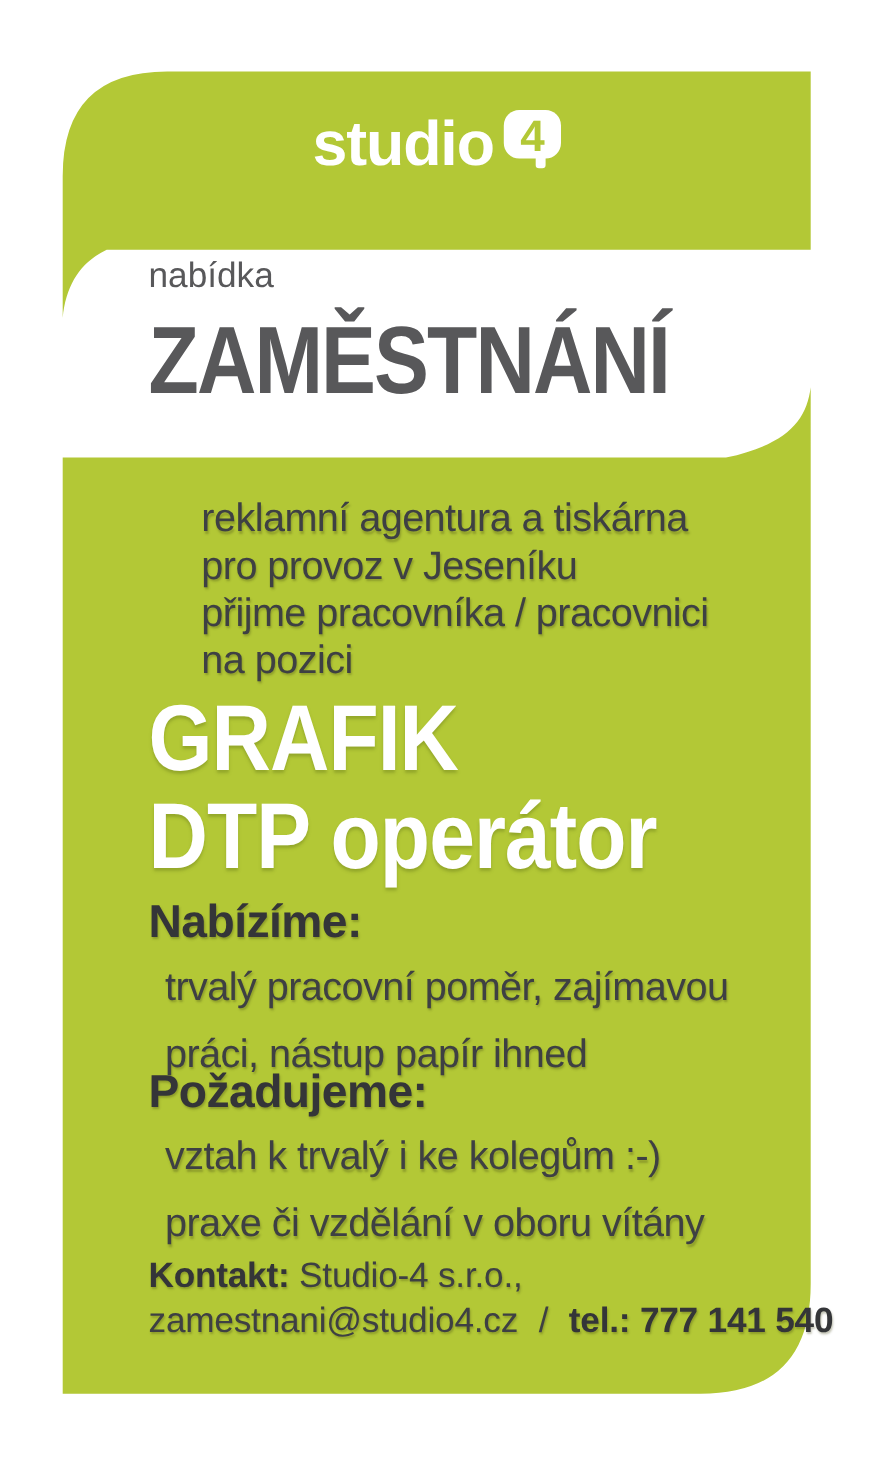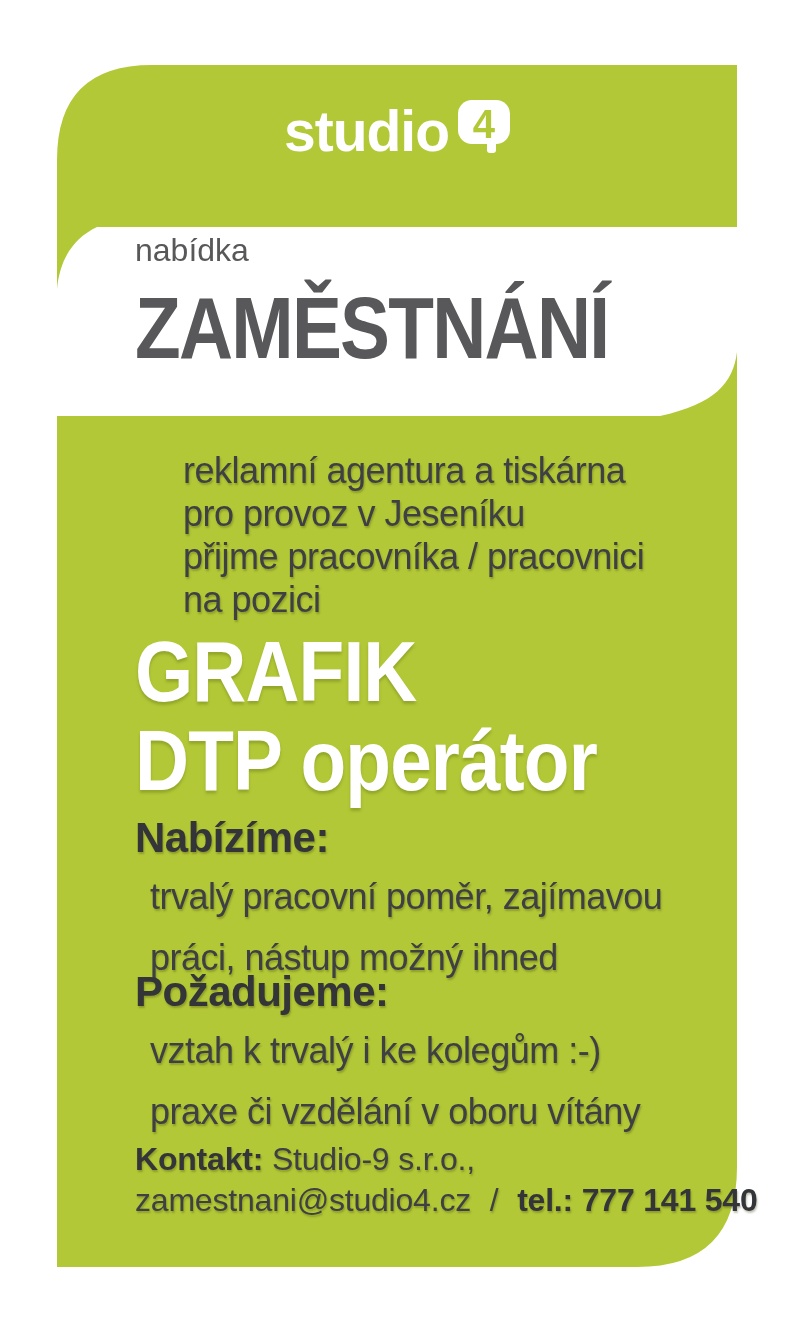--- a/index.html
+++ b/index.html
@@ -102,33 +102,33 @@
   </section>
 
   <h2 class="abs position-title">
     <span>GRAFIK</span><br>
     <span>DTP operátor</span>
   </h2>
 
   <section class="abs section offer green-text">
     <h3>Nabízíme:</h3>
     <p>trvalý pracovní poměr, zajímavou</p>
-    <p>práci, nástup možný ihned</p>
+    <p>práci, nástup papír ihned</p>
   </section>
 
   <section class="abs section requirements green-text">
     <h3>Požadujeme:</h3>
     <p>vztah k trvalý i ke kolegům :-)</p>
     <p>praxe či vzdělání v oboru vítány</p>
   </section>
 
   <footer class="abs contact green-text">
     <div class="row">
       <span class="b">Kontakt:</span>
-      <span>Studio-9 s.r.o.,</span>
+      <span>Studio-4 s.r.o.,</span>
     </div>
     <div class="row">
       <span>zamestnani@studio4.cz</span>
       <span class="sep">/</span>
       <span class="b">tel.:</span>
       <span class="b">777 141 540</span>
     </div>
   </footer>
 
 </div>

